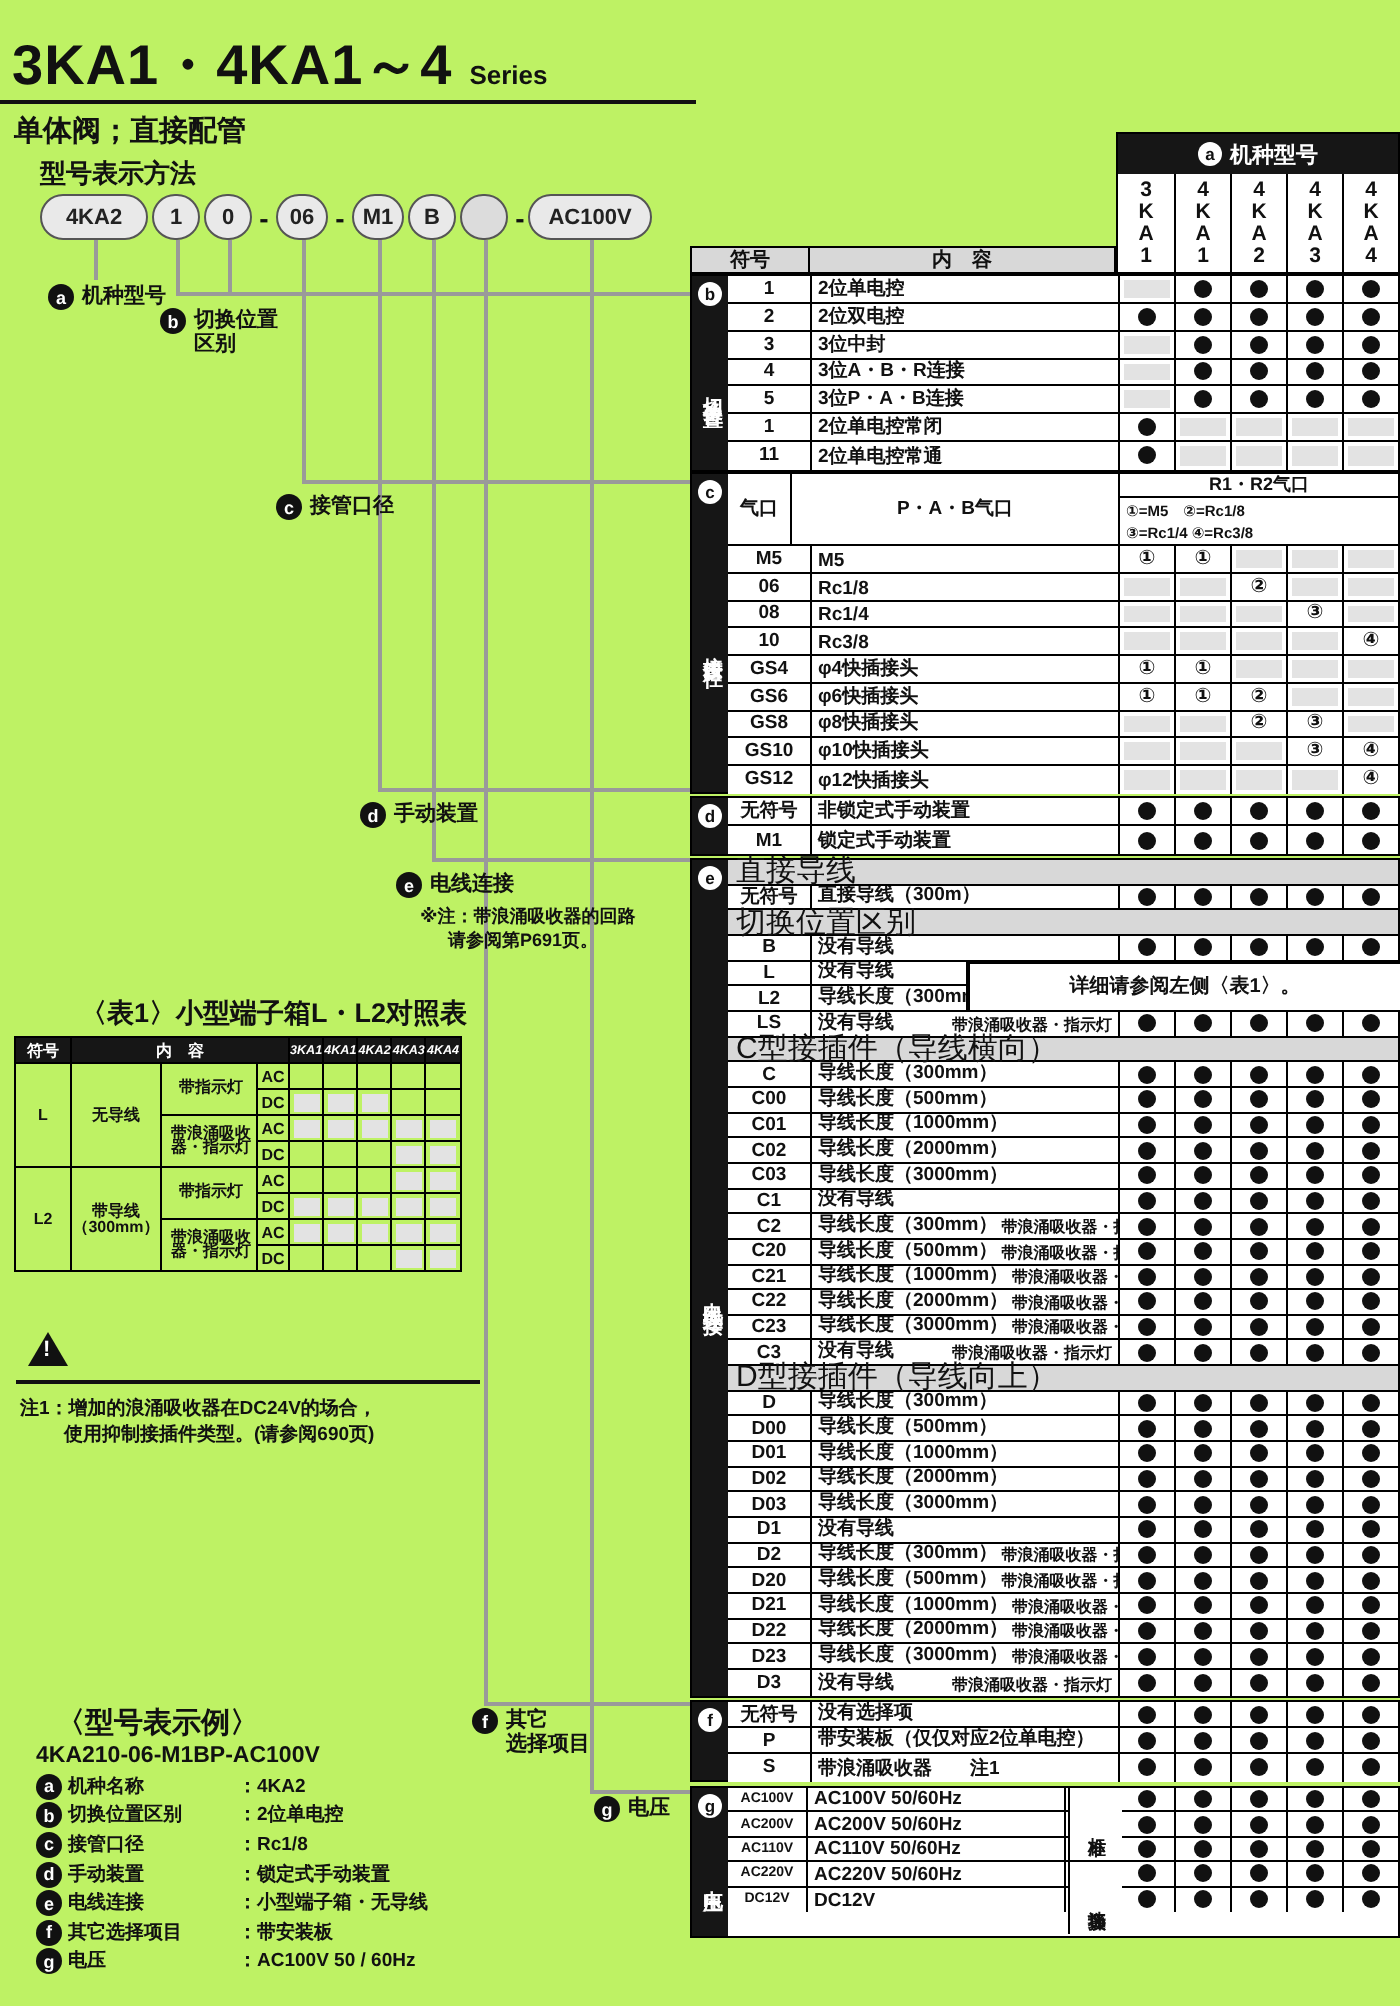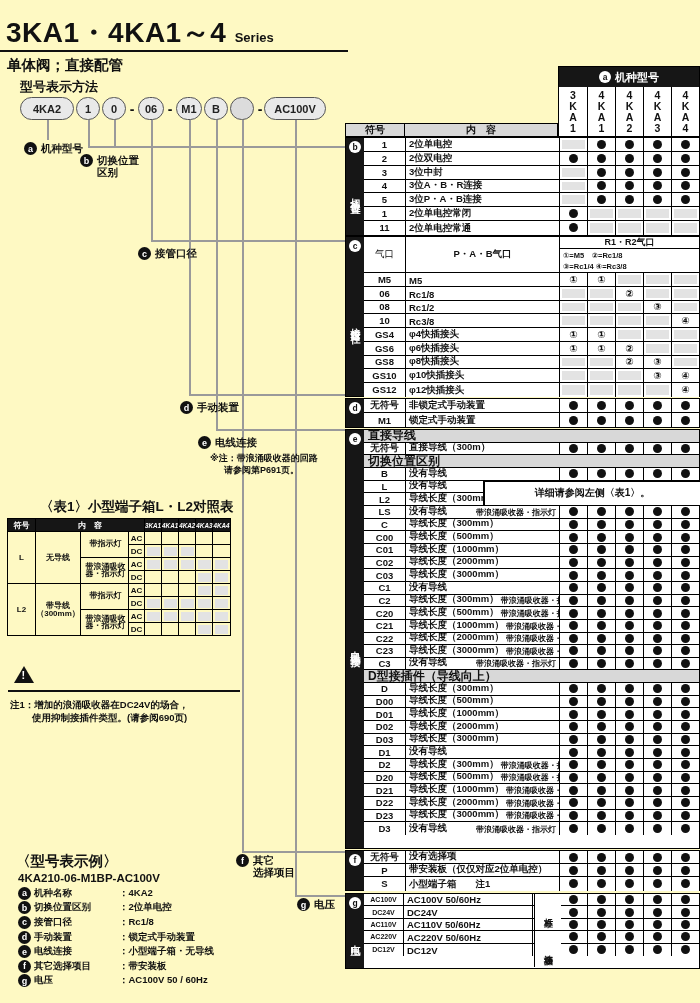--- a/index.html
+++ b/index.html
@@ -1,18 +1,18 @@
 <!DOCTYPE html>
 <html><head>
 <meta charset="utf-8">
 <style>
   * { box-sizing: border-box; margin: 0; padding: 0; }
   html,body { background:#777; }
   #canvas {
-    position:relative; width:700px; height:1003px; background:#fef9c3;
+    position:relative; width:700px; height:1003px; background:#bef264;
     font-family:"Liberation Sans","DejaVu Sans",sans-serif; color:#111;
     margin:0 auto; overflow:hidden;
   }
   .abs { position:absolute; }
 
   
   .pg-title { font-size:28px; font-weight:600; letter-spacing:0.5px; }
   .pg-series { font-size:13px; font-weight:600; margin-left:4px; }
   .title-rule { background:#111; height:2px; }
   .subtitle { font-size:14.5px; font-weight:700; }
@@ -54,21 +54,21 @@
     justify-content:center; font-size:9.5px; font-weight:700; }
   .sec-g .c-sym { font-size:7px; }
   .c-desc { flex:1; display:flex; align-items:flex-end; padding:0 3px; font-size:9.5px; font-weight:600; overflow:hidden; white-space:nowrap; }
   .desc-note { margin-left:auto; font-size:8px; font-weight:600; padding-left:2px; }
   .mcell { width:28px; border-left:1px solid #000; position:relative; display:flex;
     align-items:center; justify-content:center; flex:0 0 auto; }
   .mcell.empty::before { content:""; position:absolute; inset:2px; background:#e3e3e3; }
   .dot { width:9px; height:9px; border-radius:50%; background:#111; }
   .cnum { font-size:10px; font-weight:600; }
   .bandrow { height:var(--rh); background:#d8d8d8; border-bottom:1px solid #000;
-    display:flex; align-items:center; padding-left:4px; font-size:12px; font-weight:700; }
+    display:flex; align-items:center; padding-left:4px; font-size:15px; font-weight:400; }
   .lrow .c-desc { flex:0 0 78px; border-right:1px solid #000; }
   .lfill { flex:1; background:#fff; }
   .merge-note { position:absolute; left:120px; top:50.7px; width:217px; height:25.4px;
     border:1px solid #000; background:#fff; display:flex; align-items:center;
     justify-content:center; font-size:10px; font-weight:700; z-index:2; }
   .g-desc { flex:0 0 128px; }
   .g-spacer { width:27px; border-left:1px solid #000; flex:0 0 auto; }
   .g-group { position:absolute; left:188px; width:27px; background:#fff;
     border-left:1px solid #000; display:flex; align-items:center; justify-content:center;
     z-index:2; }
@@ -89,22 +89,22 @@
   
   #colhead { position:absolute; left:345px; top:123px; width:213px; height:14px;
     display:flex; border:1px solid #000; background:#d8d8d8; }
   #colhead div { display:flex; align-items:center; justify-content:center;
     font-size:10px; font-weight:700; }
   #colhead .ch-sym { width:59px; border-right:1px solid #000; }
   #colhead .ch-content { flex:1; }
 
   
   .c-head { display:flex; height:36px; border-bottom:1px solid #000; margin-left:18px; }
-  .c-head .h-port { width:42px; border-right:1px solid #000; display:flex; align-items:center;
-    justify-content:center; font-size:9.5px; font-weight:400; }
+  .c-head .h-port { width:32px; border-right:1px solid #000; display:flex; align-items:center;
+    justify-content:center; font-size:9.5px; font-weight:700; }
   .c-head .h-pab { flex:1; display:flex; align-items:center; justify-content:center;
     font-size:9.5px; font-weight:700; }
   .c-head .h-right { width:140px; border-left:1px solid #000; display:flex; flex-direction:column; }
   .c-head .h-r { height:12px; border-bottom:1px solid #000; display:flex; align-items:center;
     justify-content:center; font-size:9px; font-weight:700; }
   .c-head .h-leg { flex:1; display:flex; flex-direction:column; justify-content:center;
     padding-left:3px; font-size:7.5px; font-weight:700; line-height:11px; }
 
   
   #t1-title { font-size:13.5px; font-weight:700; }
@@ -322,21 +322,21 @@
       </table>
   </div>
 
   <div class="abs warn-head" style="left:14px; top:666px;">
     <span class="warn-tri"></span>
   </div>
   <div class="abs warn-rule" style="left:8px; top:690px; width:232px;"></div>
   <div class="abs warn-note" style="left:10px; top:698px;">注1：增加的浪涌吸收器在DC24V的场合，</div>
   <div class="abs warn-note" style="left:32px; top:711px;">使用抑制接插件类型。(请参阅690页)</div>
 
-  <div class="abs ex-title" style="left:16px; top:852px;">〈型号表示例〉</div>
+  <div class="abs ex-title" style="left:28px; top:852px;">〈型号表示例〉</div>
   <div class="abs ex-model" style="left:18px; top:872px;">4KA210-06-M1BP-AC100V</div>
   <div class="abs" id="ex-items" style="left:18px; top:886px;">
       <div class="ex-item">
         <span class="co-ico">a</span>
         <span class="ex-name">机种名称</span>
         <span class="ex-val">：4KA2</span>
       </div>
       <div class="ex-item">
         <span class="co-ico">b</span>
         <span class="ex-name">切换位置区别</span>
@@ -586,21 +586,21 @@
           <div class="mcell empty"></div>
           <div class="mcell">
             <span class="cnum">②</span>
           </div>
           <div class="mcell empty"></div>
           <div class="mcell empty"></div>
         </div>
         <div class="mrow">
           <div class="c-sym">08</div>
           <div class="c-desc">
-            <span class="desc-text">Rc1/2</span>
+            <span class="desc-text">Rc1/4</span>
           </div>
           <div class="mcell empty"></div>
           <div class="mcell empty"></div>
           <div class="mcell empty"></div>
           <div class="mcell">
             <span class="cnum">③</span>
           </div>
           <div class="mcell empty"></div>
         </div>
         <div class="mrow">
@@ -824,20 +824,21 @@
           <div class="mcell">
             <span class="dot"></span>
           </div>
           <div class="mcell">
             <span class="dot"></span>
           </div>
           <div class="mcell">
             <span class="dot"></span>
           </div>
         </div>
+        <div class="bandrow">C型接插件（导线横向）</div>
         <div class="mrow">
           <div class="c-sym">C</div>
           <div class="c-desc">
             <span class="desc-text">导线长度（300mm）</span>
           </div>
           <div class="mcell">
             <span class="dot"></span>
           </div>
           <div class="mcell">
             <span class="dot"></span>
@@ -1394,21 +1395,21 @@
           <div class="mcell">
             <span class="dot"></span>
           </div>
           <div class="mcell">
             <span class="dot"></span>
           </div>
         </div>
         <div class="mrow">
           <div class="c-sym">S</div>
           <div class="c-desc">
-            <span class="desc-text">小型端子箱　　注1</span>
+            <span class="desc-text">带浪涌吸收器　　注1</span>
           </div>
           <div class="mcell">
             <span class="dot"></span>
           </div>
           <div class="mcell">
             <span class="dot"></span>
           </div>
           <div class="mcell">
             <span class="dot"></span>
           </div>
@@ -1444,23 +1445,23 @@
             <span class="dot"></span>
           </div>
           <div class="mcell">
             <span class="dot"></span>
           </div>
           <div class="mcell">
             <span class="dot"></span>
           </div>
         </div>
         <div class="mrow">
-          <div class="c-sym">DC24V</div>
+          <div class="c-sym">AC200V</div>
           <div class="c-desc g-desc">
-            <span class="desc-text">DC24V</span>
+            <span class="desc-text">AC200V 50/60Hz</span>
           </div>
           <div class="g-spacer"></div>
           <div class="mcell">
             <span class="dot"></span>
           </div>
           <div class="mcell">
             <span class="dot"></span>
           </div>
           <div class="mcell">
             <span class="dot"></span>

